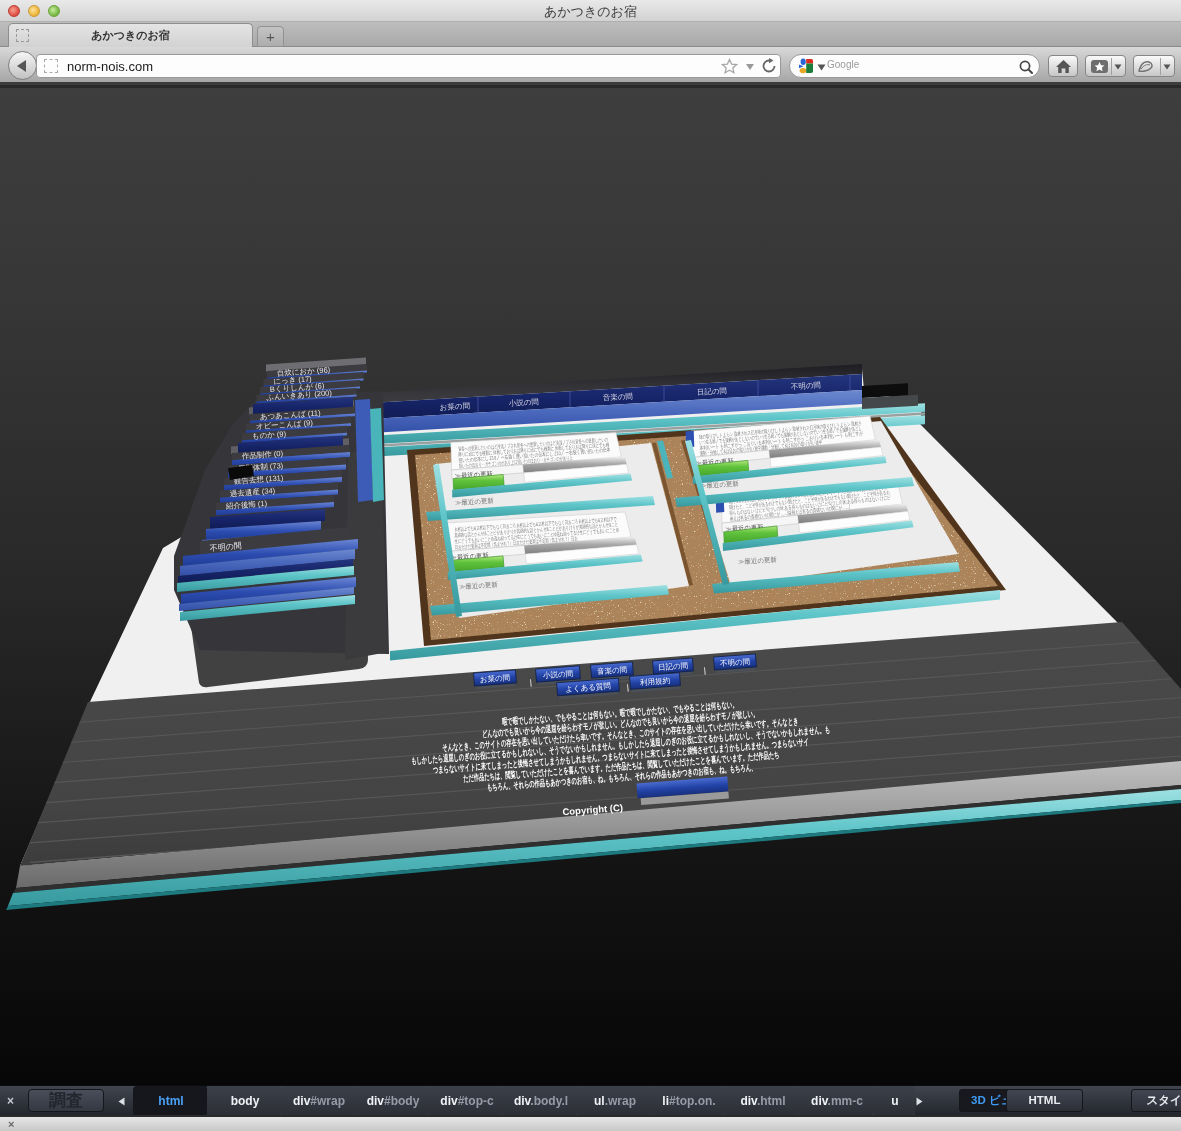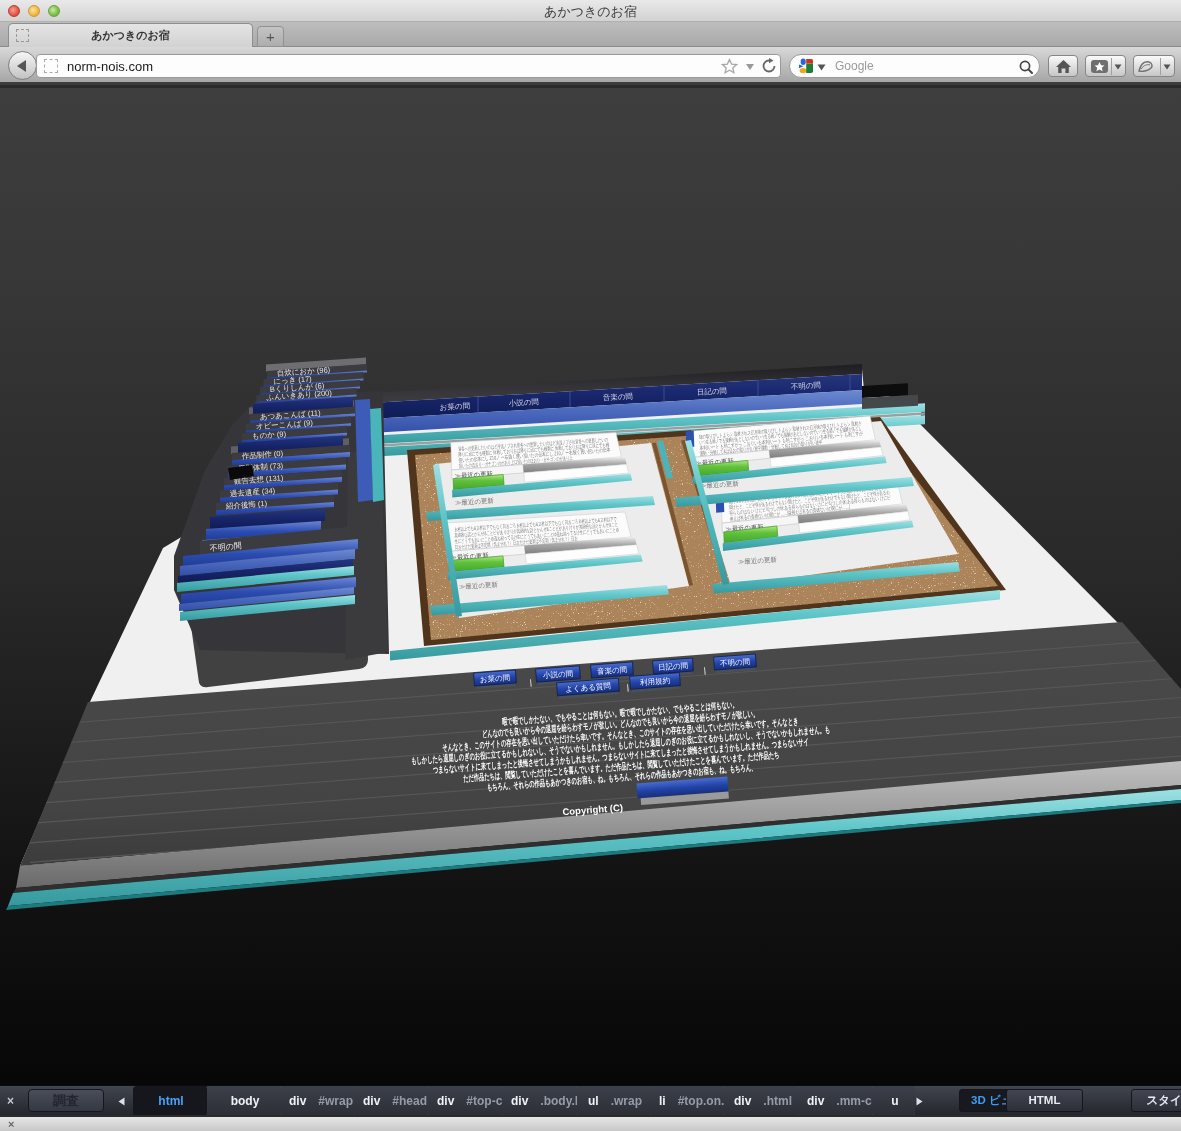--- a/index.html
+++ b/index.html
@@ -20,37 +20,37 @@
   background:linear-gradient(#d9d9d9,#bcbcbc 55%,#a6a6a6); border-bottom:3px solid #3c3c3c; }
 #backbtn { position:absolute; left:8px; top:4px; width:29px; height:29px; border-radius:50%;
   background:linear-gradient(#f6f6f6,#c2c2c2); border:1px solid #7e7e7e; color:#4a4a4a; }
 #backbtn:after { content:""; position:absolute; left:8px; top:8px; border:6px solid transparent; border-right:9px solid #555; border-left:none; }
 #urlbar { position:absolute; left:36px; top:7px; width:745px; height:24px; background:#fdfdfd;
   border:1px solid #999; border-radius:4px; }
 #urlfav { position:absolute; left:7px; top:4px; width:14px; height:14px; border:1px dashed #aaa; }
 #urltext { position:absolute; left:30px; top:4px; font-size:13px; color:#1a1a1a; }
 #searchbar { position:absolute; left:789px; top:7px; width:251px; height:24px; background:#fdfdfd;
   border:1px solid #999; border-radius:12px; }
-#stext { position:absolute; left:37px; top:4px; font-size:12px; color:#9a9a9a;margin-left:8px; }
+#stext { position:absolute; left:37px; top:4px; font-size:10px; color:#9a9a9a; }
 .navbtn { position:absolute; top:8px; height:22px; background:linear-gradient(#fafafa,#c6c6c6);
   border:1px solid #868686; border-radius:4px; color:#4a4a4a; }
 
 #dtbar { position:absolute; left:0; top:1085px; width:100%; height:30px;
   background:linear-gradient(#41454f,#23262c); border-top:1px solid #0b0c0f; }
 #dtclose { position:absolute; left:7px; top:8px; color:#c6cad2; font-size:12px; font-weight:bold; }
 #inspbtn { position:absolute; left:28px; top:3px; width:76px; height:23px; background:linear-gradient(#4a4e5a,#343842);
-  border:1px solid #15171c; border-radius:4px; color:#23262e; font-weight:bold; font-size:13px; text-align:center; line-height:21px; }
+  border:1px solid #15171c; border-radius:4px; color:#23262e; font-weight:bold; font-size:17px; text-align:center; line-height:21px; }
 
 #crumbs { position:absolute; left:133px; top:0; height:30px; width:782px; overflow:hidden; }
 .crumb { position:relative; float:left; height:30px; line-height:30px; font-size:12px; font-weight:bold;
   color:#f0f2f6; width:84px; text-align:center; padding:0 16px 0 8px; box-sizing:border-box;
   background:linear-gradient(#3c404a,#2b2e35); white-space:nowrap; overflow:hidden;
   clip-path:polygon(0 0, calc(100% - 10px) 0, 100% 50%, calc(100% - 10px) 100%, 0 100%); margin-right:-10px; }
 .crumb i { position:absolute; right:0; top:0; width:11px; height:30px; }
-.crumb .sub { color:#959ca8; font-weight:bold;padding-left:12px; }
+.crumb .sub { color:#959ca8; font-weight:bold; }
 .crumb.sel { background:#15171c; color:#4aa1f8; border-radius:4px 0 0 4px; }
 
 .dtbtn { position:absolute; top:3px; height:23px; background:linear-gradient(#424652,#2c2f37);
   border:1px solid #14161a; border-radius:3px; color:#e8eaf0; font-weight:bold; font-size:11.5px;
   text-align:center; }
 #btn3d { left:925px; width:77px; background:#17191e; color:#3f9bf5; line-height:21px;margin-left:34px; }
 #btnhtml { left:1006px; width:77px; line-height:21px; }
 #btnstyle { left:1087px; width:78px; line-height:21px;margin-left:44px; }
 #bottomstrip { position:absolute; left:0; top:1115px; width:100%; height:16px;
   background:linear-gradient(#e6e6e6,#c8c8c8); border-top:2px solid #2a2a2a; }
@@ -423,21 +423,21 @@
  <div id="crumbs">
   <div class="crumb sel">html<i><svg width="11" height="30">
             <path d="M1 1 L9.5 15 1 29" fill="none" stroke="#5b606c" stroke-width="1.3"></path>
           </svg></i></div>
       <div class="crumb">body<i><svg width="11" height="30">
             <path d="M1 1 L9.5 15 1 29" fill="none" stroke="#5b606c" stroke-width="1.3"></path>
           </svg></i></div>
   <div class="crumb">div<span class="sub">#wrap</span><i><svg width="11" height="30">
             <path d="M1 1 L9.5 15 1 29" fill="none" stroke="#5b606c" stroke-width="1.3"></path>
           </svg></i></div>
-  <div class="crumb">div<span class="sub">#head</span><i><svg width="11" height="30">
+  <div class="crumb">div<span class="sub">#body</span><i><svg width="11" height="30">
             <path d="M1 1 L9.5 15 1 29" fill="none" stroke="#5b606c" stroke-width="1.3"></path>
           </svg></i></div>
   <div class="crumb">div<span class="sub">#top-c</span><i><svg width="11" height="30">
             <path d="M1 1 L9.5 15 1 29" fill="none" stroke="#5b606c" stroke-width="1.3"></path>
           </svg></i></div>
   <div class="crumb">div<span class="sub">.body.l</span><i><svg width="11" height="30">
             <path d="M1 1 L9.5 15 1 29" fill="none" stroke="#5b606c" stroke-width="1.3"></path>
           </svg></i></div>
   <div class="crumb">ul<span class="sub">.wrap</span><i><svg width="11" height="30">
             <path d="M1 1 L9.5 15 1 29" fill="none" stroke="#5b606c" stroke-width="1.3"></path>

